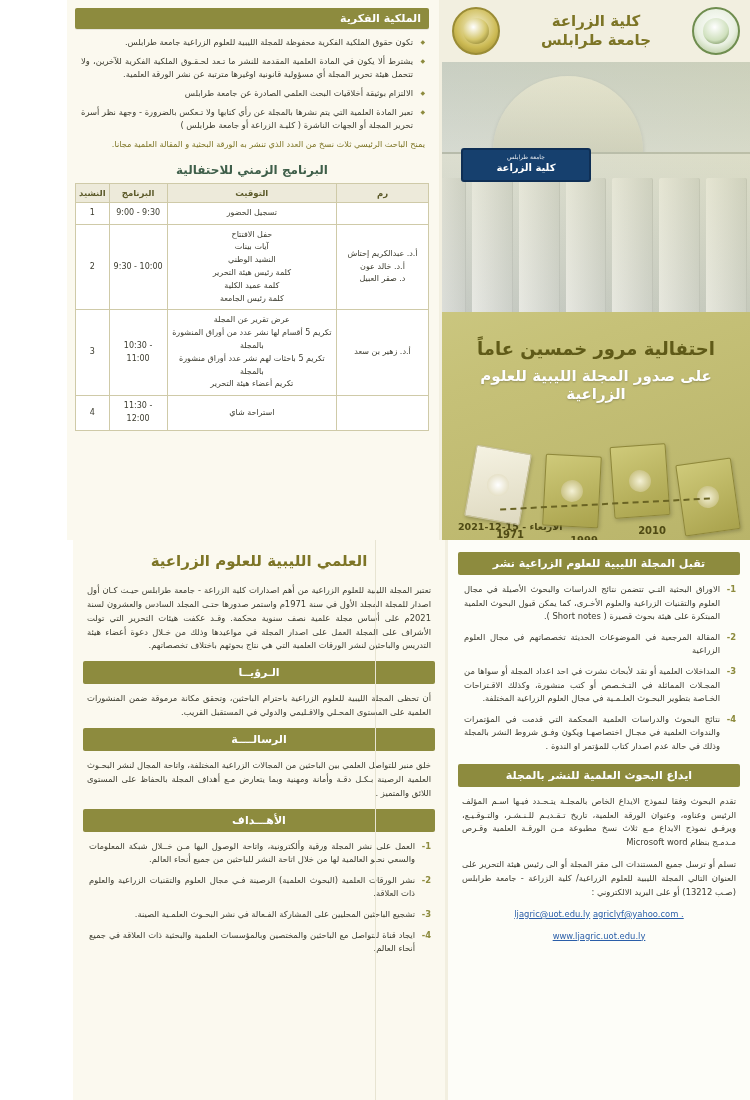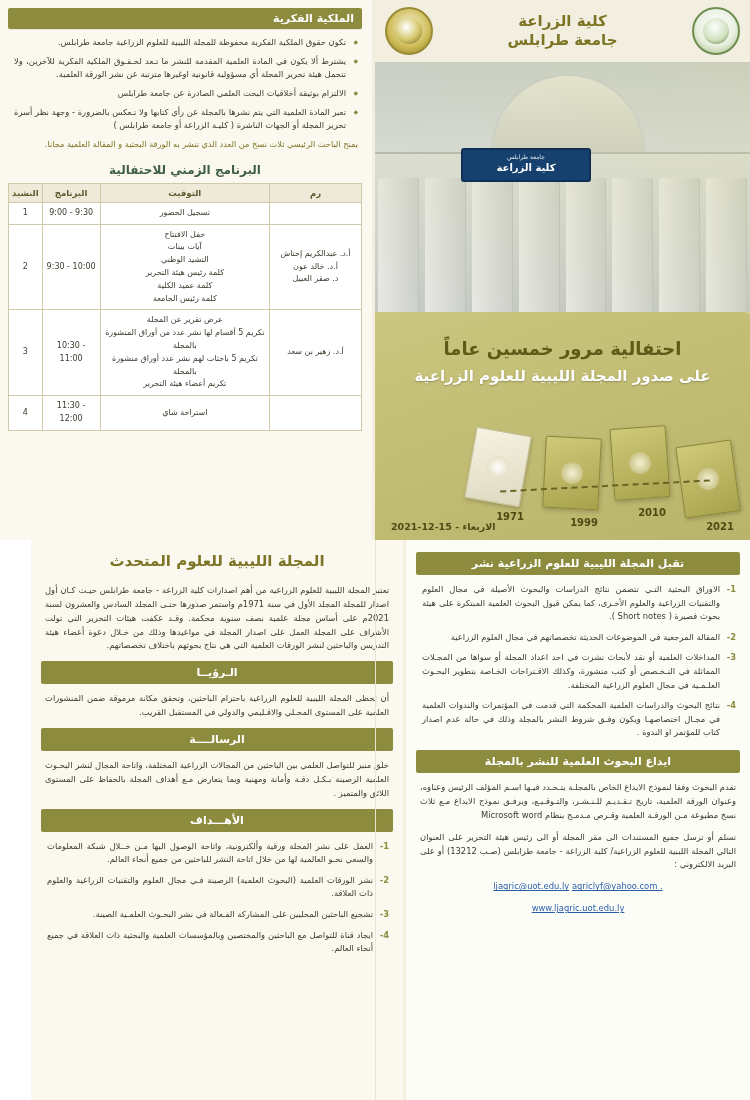--- a/index.html
+++ b/index.html
@@ -12,21 +12,21 @@
     overflow: hidden;
   }
   .page { position: relative; width: 750px; height: 1100px; }
 
   
   .top { display: flex; width: 750px; height: 540px; }
 
   
   .poster {
     position: relative;
-    width: 375px; height: 540px;
+    width: 308px; height: 540px;
     background: linear-gradient(160deg,#d9d79a 0%, #cfcb86 35%, #c6c178 60%, #b9b46a 100%);
     overflow: hidden;
   }
   .poster-header {
     position: relative;
     height: 62px;
     background: #f2efe0;
     display: flex; align-items: center; justify-content: space-between;
     padding: 4px 10px;
     z-index: 5;
@@ -192,21 +192,21 @@
     border: 1px solid #cfcaa8; padding: 4px 3px; text-align: center;
     vertical-align: middle; line-height: 1.6;
   }
   table.sched td.num { width: 22px; }
   table.sched td.time { width: 58px; direction: ltr; }
   table.sched td.prog { text-align: center; }
   table.sched td.spk { width: 92px; }
 
   
   .bottom { display: flex; width: 750px; height: 560px; }
-  .bl { width: 344px; height: 560px; background: #fdfdf8; padding: 12px 10px 10px 10px; }
+  .bl { width: 302px; height: 560px; background: #fdfdf8; padding: 12px 10px 10px 10px; }
   .br { width: 375px; height: 560px; background: #fbf9ef; padding: 12px 10px 10px 10px; border-right: 3px solid #f2efe0; }
 
   .bar-wide {
     background: #8d8b3e; color: #fff; font-weight: bold; font-size: 11px;
     text-align: center; padding: 5px 8px; border-radius: 2px; margin-bottom: 8px;
   }
   .bar-wide.title-main {
     background: none; color: #7d7526; font-size: 15px; text-align: center;
     padding: 0 0 6px 0;
   }
@@ -375,21 +375,21 @@
       <p class="para center contact">
         <span class="link">agriclyf@yahoo.com .</span>
         <span class="link">ljagric@uot.edu.ly</span>
       </p>
       <p class="para center">
         <span class="link">www.ljagric.uot.edu.ly</span>
       </p>
     </div>
 
     <div class="br">
-      <div class="bar-wide title-main">المجلة الليبية للعلوم المتحدث</div>
+      <div class="bar-wide title-main">العلمي الليبية للعلوم الزراعية</div>
       <p class="para">تعتبر المجلة الليبية للعلوم الزراعية من أهم اصدارات كلية الزراعة - جامعة طرابلس حيـث كـان أول اصدار للمجلة المجلد الأول في سنة 1971م واستمر صدورها حتـى المجلد السادس والعشرون لسنة 2021م على أساس مجلة علمية نصف سنوية محكمة. وقـد عكفت هيئات التحرير التي تولت الأشراف على المجلة العمل على اصدار المجلة في مواعيدها وذلك من خـلال دعوة أعضاء هيئة التدريس والباحثين لنشر الورقات العلمية التي هي نتاج بحوثهم باختلاف تخصصاتهم.</p>
 
       <div class="bar-wide olive2">الـرؤيــا</div>
       <p class="para">أن تحظى المجلة الليبية للعلوم الزراعية باحترام الباحثين، وتحقق مكانة مرموقة ضمن المنشورات العلمية على المستوى المحـلي والاقـليمي والدولي في المستقبل القريب.</p>
 
       <div class="bar-wide olive2">الرسالــــة</div>
       <p class="para">خلق منبر للتواصل العلمي بين الباحثين من المجالات الزراعية المختلفة، واتاحة المجال لنشر البحـوث العلمية الرصينة بـكـل دقـة وأمانة ومهنية وبما يتعارض مـع أهداف المجلة بالحفاظ على المستوى اللائق والمتميز .</p>
 
       <div class="bar-wide olive2">الأهـــداف</div>
       <ol class="numbered">

